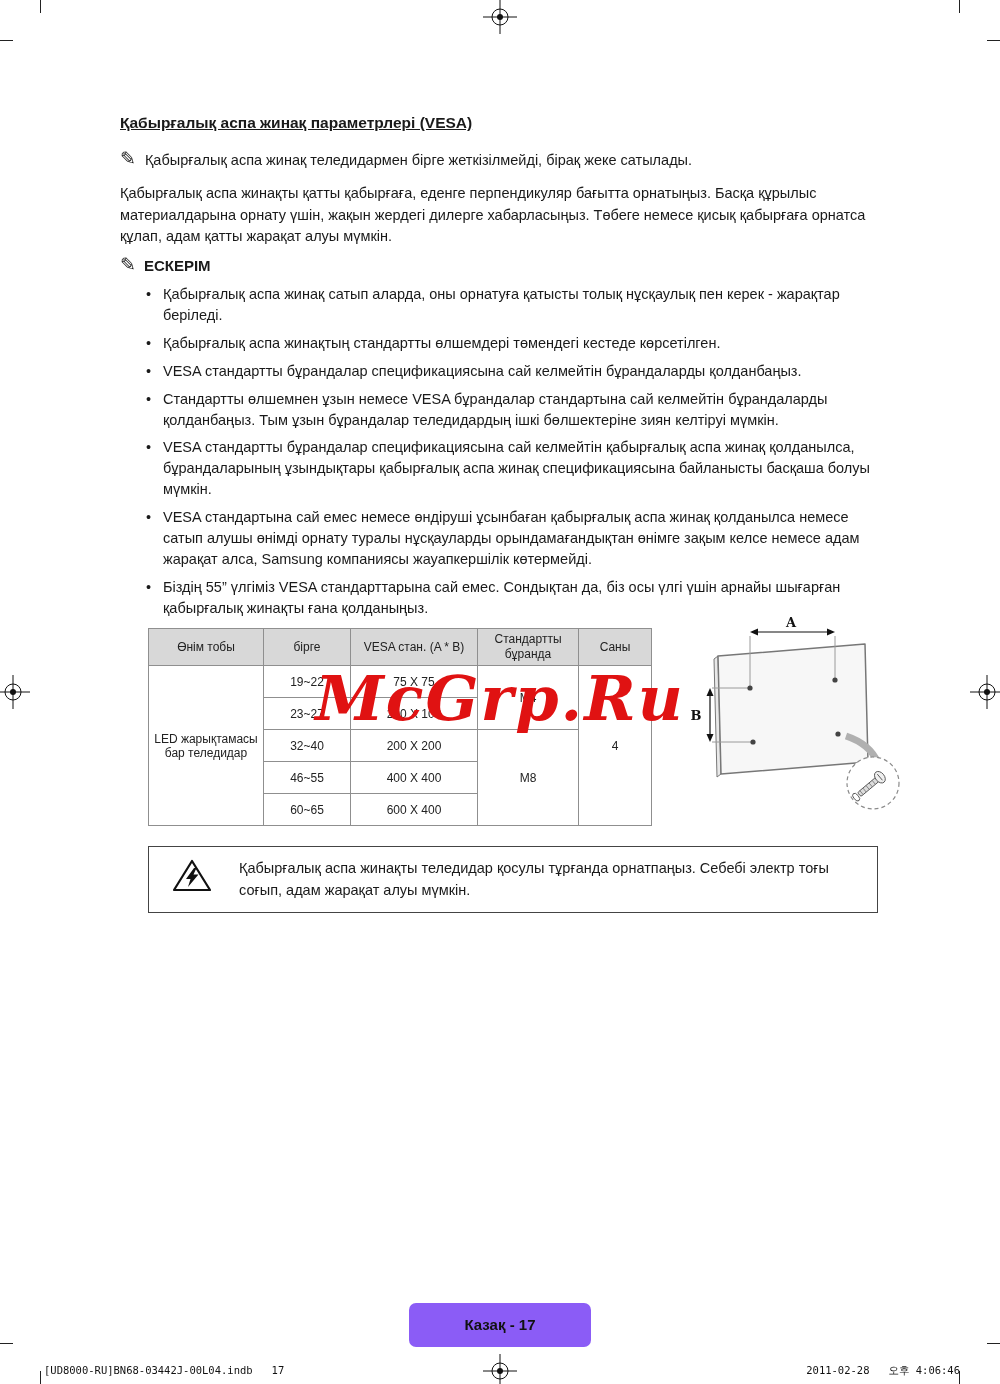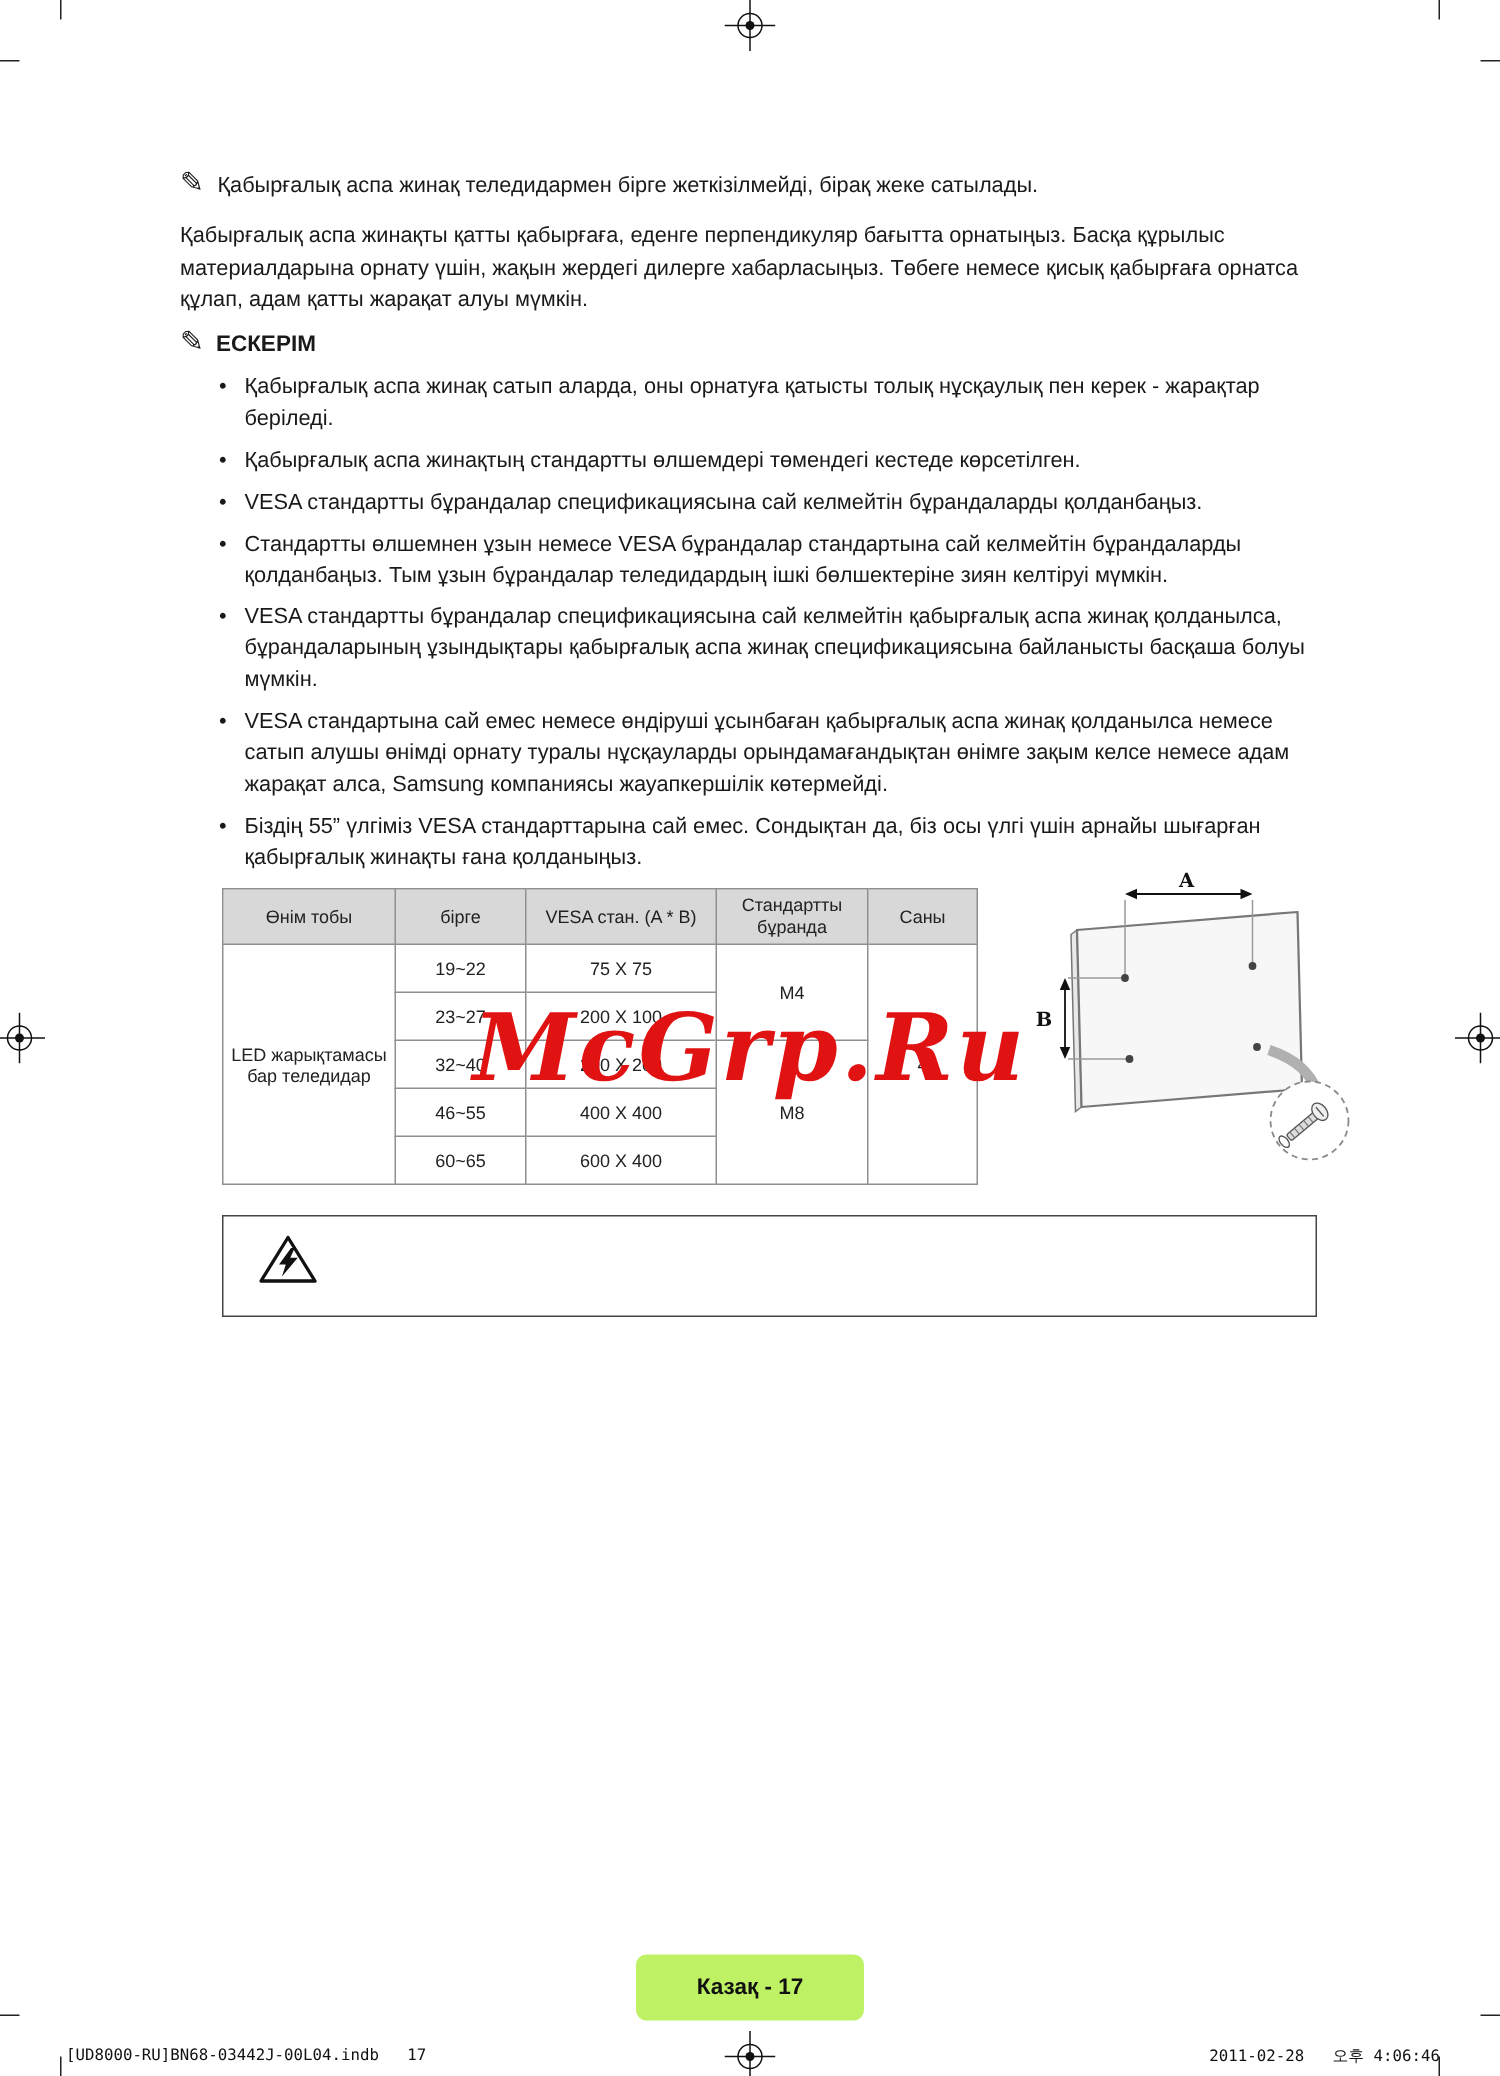--- a/index.html
+++ b/index.html
@@ -32,22 +32,22 @@
 
   .warning-box{
     margin:20px 0 0 28px;width:730px;box-sizing:border-box;border:1px solid #444;
     display:flex;align-items:center;gap:26px;padding:11px 16px 11px 22px;
     font-size:14.5px;line-height:1.45;
   }
   .warning-text{margin:0;max-width:620px;}
 
   .footer-badge{
     position:absolute;top:1303px;left:50%;transform:translateX(-50%);
-    width:152px;height:44px;line-height:44px;text-align:center;
-    background:#bef264;border-radius:7px;font-weight:bold;font-size:15px;color:#111;
+    width:182px;height:44px;line-height:44px;text-align:center;
+    background:#8b5cf6;border-radius:7px;font-weight:bold;font-size:15px;color:#111;
   }
   .print-info{position:absolute;top:1364px;font-size:10.5px;font-family:"DejaVu Sans Mono",monospace;color:#111;white-space:pre;}
   .print-left{left:44px;}
   .print-right{right:40px;}
 
   .watermark{
     position:absolute;top:662px;left:50%;transform:translateX(-50%);
     font-family:"DejaVu Serif",serif;font-style:italic;font-weight:bold;
     font-size:62px;color:#e01212;z-index:30;letter-spacing:2px;white-space:nowrap;
   }
@@ -94,20 +94,21 @@
 <div class="tick" style="left:987px;top:40px;width:13px;height:1px;"></div>
 <div class="tick" style="left:40px;top:1371px;width:1px;height:13px;"></div>
 <div class="tick" style="left:0;top:1343px;width:13px;height:1px;"></div>
 <div class="tick" style="left:959px;top:1371px;width:1px;height:13px;"></div>
 <div class="tick" style="left:987px;top:1343px;width:13px;height:1px;"></div>
 
 <div class="watermark">McGrp.Ru</div>
 
 <main class="content">
 
+  <h1 class="title">Қабырғалық аспа жинақ параметрлері (VESA)</h1>
 
   <div class="note-line">
     <span class="pencil">✎</span>
     <span>Қабырғалық аспа жинақ теледидармен бірге жеткізілмейді, бірақ жеке сатылады.</span>
   </div>
 
   <p class="intro">Қабырғалық аспа жинақты қатты қабырғаға, еденге перпендикуляр бағытта орнатыңыз. Басқа құрылыс материалдарына орнату үшін, жақын жердегі дилерге хабарласыңыз.  Төбеге немесе қисық қабырғаға орнатса құлап, адам қатты жарақат алуы мүмкін.</p>
 
   <div class="note-heading-line">
     <span class="pencil">✎</span>
@@ -206,20 +207,21 @@
     </div>
   </div>
 
   <div class="warning-box">
     <span>
       <svg width="42" height="36" viewBox="0 0 42 36">
         <path d="M21,3 L39,32 L3,32 Z" fill="none" stroke="#111" stroke-width="2.2" stroke-linejoin="round"></path>
         <polygon points="23,10 15,21 19.5,21 17,29 27.5,16.5 22.5,16.5 25.5,10" fill="#111"></polygon>
       </svg>
     </span>
+    <p class="warning-text">Қабырғалық аспа жинақты теледидар қосулы тұрғанда орнатпаңыз. Себебі электр тоғы соғып, адам жарақат алуы мүмкін.</p>
   </div>
 
 </main>
 
 <div class="footer-badge">Казақ - 17</div>
 
 <div class="print-info print-left">[UD8000-RU]BN68-03442J-00L04.indb   17</div>
 <div class="print-info print-right">2011-02-28   오후 4:06:46</div>
 
 </body></html>

